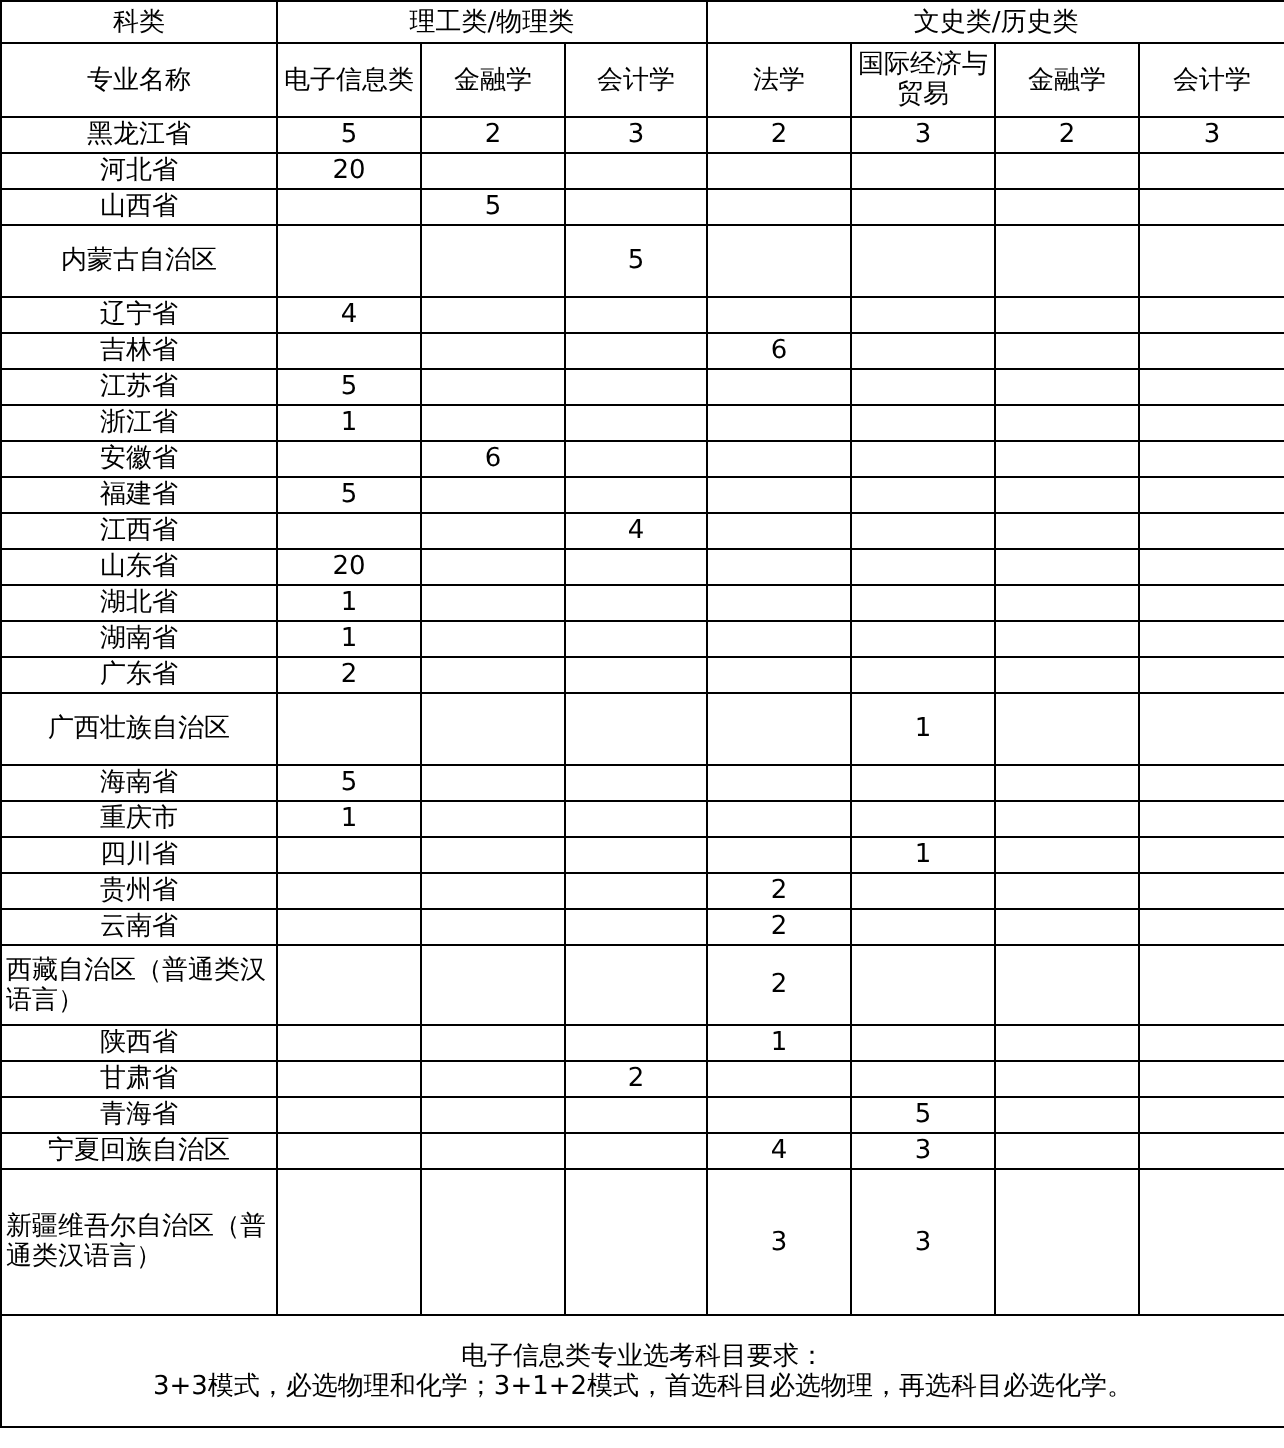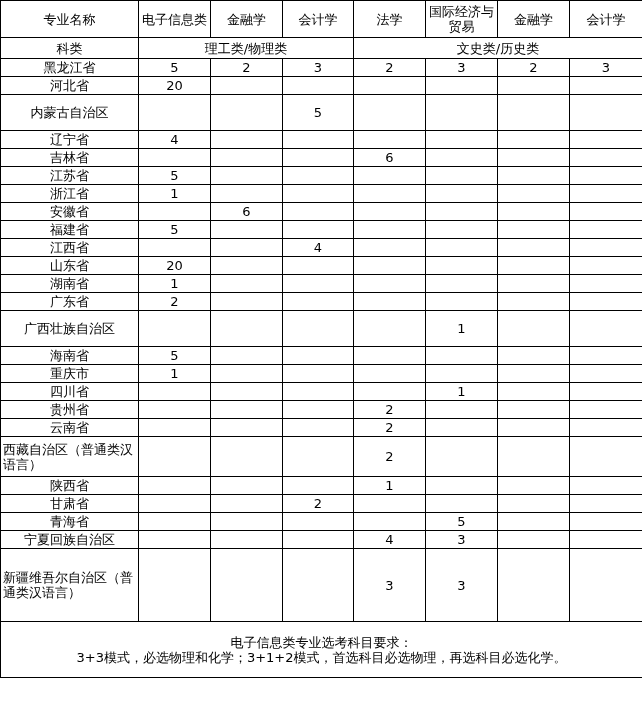--- a/index.html
+++ b/index.html
@@ -33,55 +33,65 @@
     <col style="width:138px">
     <col style="width:72px">
     <col style="width:72px">
     <col style="width:71px">
     <col style="width:72px">
     <col style="width:72px">
     <col style="width:72px">
     <col style="width:73px">
   </colgroup>
   <tbody id="tbody">
+    <tr style="height:21px">
+      <td>科类</td>
+      <td colspan="3">理工类/物理类</td>
+      <td colspan="4">文史类/历史类</td>
+    </tr>
     <tr style="height:37px">
       <td>专业名称</td>
       <td>电子信息类</td>
       <td>金融学</td>
       <td>会计学</td>
       <td>法学</td>
       <td>国际经济与贸易</td>
       <td>金融学</td>
       <td>会计学</td>
     </tr>
-    <tr style="height:21px">
-      <td>科类</td>
-      <td colspan="3">理工类/物理类</td>
-      <td colspan="4">文史类/历史类</td>
-    </tr>
   <tr style="height: 18px;">
         <td class="prov">黑龙江省</td>
         <td>5</td>
         <td>2</td>
         <td>3</td>
         <td>2</td>
         <td>3</td>
         <td>2</td>
         <td>3</td>
       </tr>
       <tr style="height: 18px;">
         <td class="prov">河北省</td>
         <td>20</td>
         <td></td>
         <td></td>
         <td></td>
         <td></td>
         <td></td>
         <td></td>
       </tr>
+      <tr style="height: 18px;">
+        <td class="prov">山西省</td>
+        <td></td>
+        <td>5</td>
+        <td></td>
+        <td></td>
+        <td></td>
+        <td></td>
+        <td></td>
+      </tr>
       <tr style="height: 36px;">
         <td class="prov">内蒙古自治区</td>
         <td></td>
         <td></td>
         <td>5</td>
         <td></td>
         <td></td>
         <td></td>
         <td></td>
       </tr>
@@ -151,20 +161,30 @@
         <td></td>
         <td>4</td>
         <td></td>
         <td></td>
         <td></td>
         <td></td>
       </tr>
       <tr style="height: 18px;">
         <td class="prov">山东省</td>
         <td>20</td>
+        <td></td>
+        <td></td>
+        <td></td>
+        <td></td>
+        <td></td>
+        <td></td>
+      </tr>
+      <tr style="height: 18px;">
+        <td class="prov">湖北省</td>
+        <td>1</td>
         <td></td>
         <td></td>
         <td></td>
         <td></td>
         <td></td>
         <td></td>
       </tr>
       <tr style="height: 18px;">
         <td class="prov">湖南省</td>
         <td>1</td>

